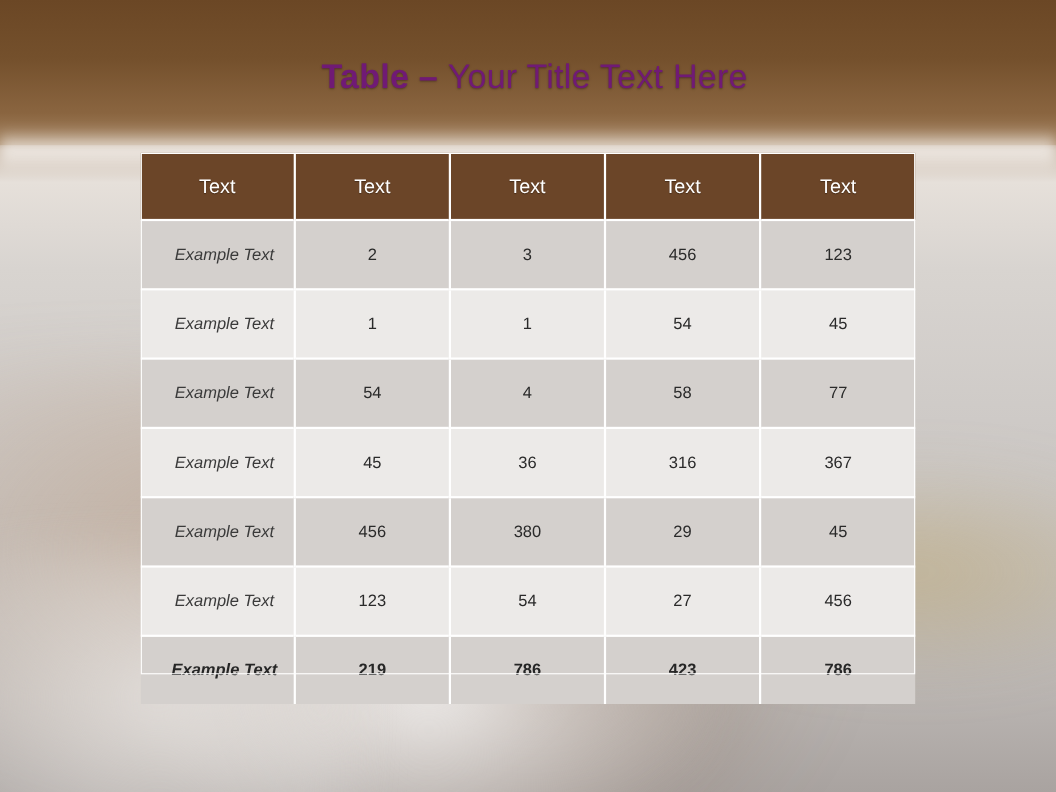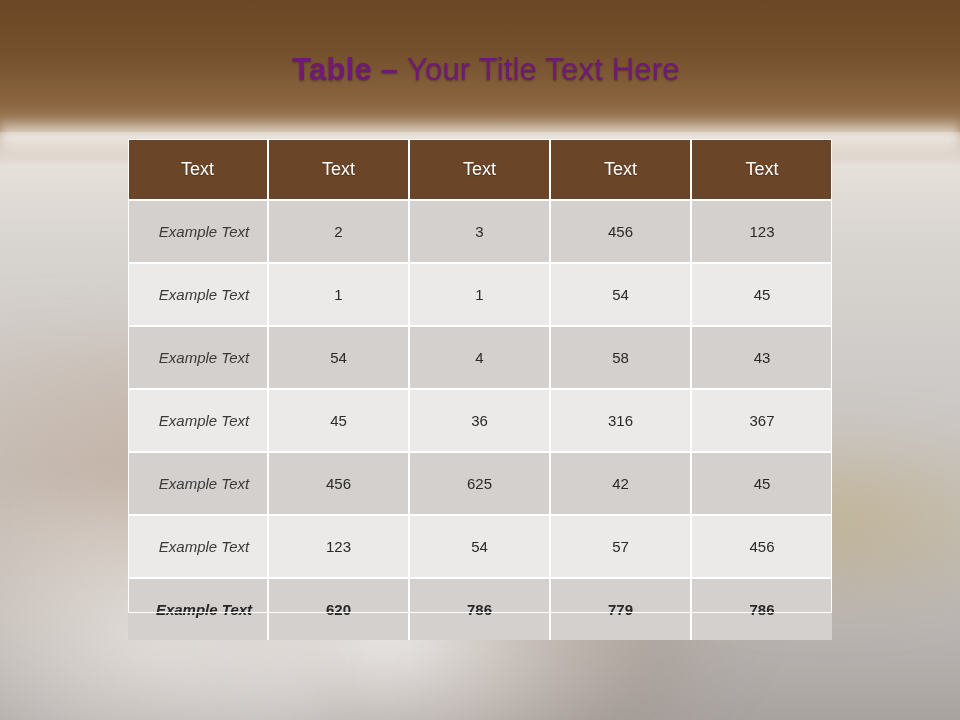--- a/index.html
+++ b/index.html
@@ -233,48 +233,48 @@
           <td>1</td>
           <td>1</td>
           <td>54</td>
           <td>45</td>
         </tr>
         <tr class="odd">
           <td class="label">Example Text</td>
           <td>54</td>
           <td>4</td>
           <td>58</td>
-          <td>43</td>
+          <td>77</td>
         </tr>
         <tr class="even">
           <td class="label">Example Text</td>
           <td>45</td>
           <td>36</td>
           <td>316</td>
           <td>367</td>
         </tr>
         <tr class="odd">
           <td class="label">Example Text</td>
           <td>456</td>
-          <td>625</td>
-          <td>42</td>
+          <td>380</td>
+          <td>29</td>
           <td>45</td>
         </tr>
         <tr class="even">
           <td class="label">Example Text</td>
           <td>123</td>
           <td>54</td>
-          <td>57</td>
+          <td>27</td>
           <td>456</td>
         </tr>
         <tr class="total">
           <td class="label">Example Text</td>
-          <td>620</td>
+          <td>219</td>
           <td>786</td>
-          <td>779</td>
+          <td>423</td>
           <td>786</td>
         </tr>
       </tbody>
     </table>
   </div>
   <div class="table-border"></div>
 
 </div>
 
 </body></html>

